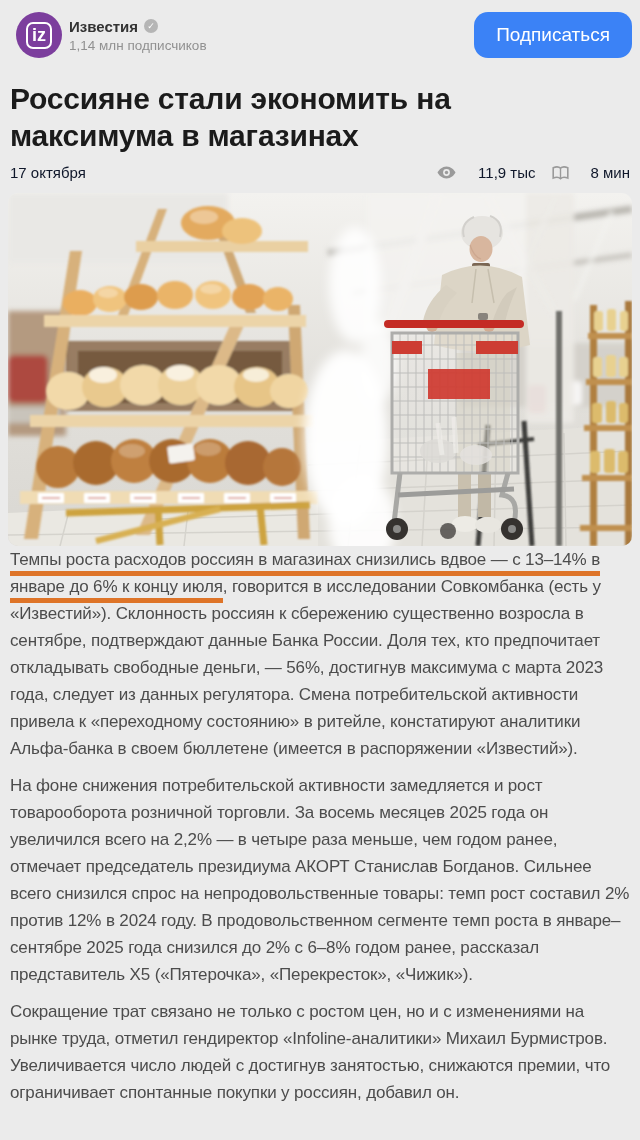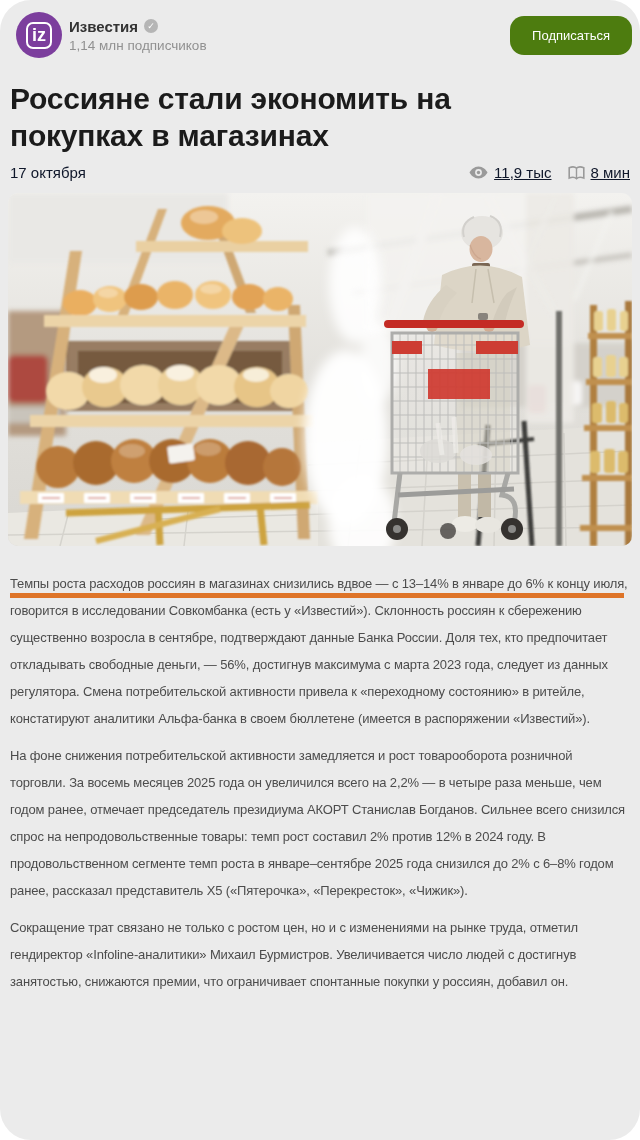--- a/index.html
+++ b/index.html
@@ -3,21 +3,20 @@
 <meta charset="utf-8">
 <style>
   html,body{margin:0;padding:0;}
   .page{
     position:relative;
     width:640px;height:1140px;
     background:#ebebeb;
     font-family:"Liberation Sans", sans-serif;
     overflow:hidden;
     box-sizing:border-box;
-    border-radius:31px;
   }
   
   .header{
     display:flex;align-items:center;
     margin:12px 8px 0 16px;height:46px;
   }
   .logo{
     width:46px;height:46px;border-radius:50%;
     background:#7c3e9d;
     display:flex;align-items:center;justify-content:center;
@@ -32,48 +31,48 @@
   .channel-top{display:flex;align-items:center;gap:6px;}
   .channel-name{font-size:15px;font-weight:bold;color:#333;}
   .verified{
     width:14px;height:14px;border-radius:50%;
     background:#b5b5b5;color:#fff;font-size:9px;line-height:14px;
     text-align:center;flex:0 0 auto;
   }
   .subs{font-size:13.5px;color:#919191;margin-top:3px;}
   .subscribe{
     margin-left:auto;
-    background:#4d7c0f;color:#fff;border:none;
-    font-family:inherit;font-size:13px;
+    background:#3b82f6;color:#fff;border:none;
+    font-family:inherit;font-size:19px;
     padding:12px 22px;border-radius:14px;cursor:pointer;
   }
   
   .title{
     margin:22px 10px 0 10px;max-width:555px;
     font-size:30px;line-height:37px;font-weight:bold;color:#1b1b1b;
     letter-spacing:-0.2px;
   }
   .meta{
     display:flex;align-items:center;
     margin:10px 10px 0 10px;
     font-size:15px;color:#0f172a;
   }
   .meta-right{margin-left:auto;display:flex;align-items:center;gap:16px;}
-  .meta-item{display:flex;align-items:center;gap:6px;text-decoration:underline;}
+  .meta-item{display:flex;align-items:center;gap:22px;}
   .meta-icon{flex:0 0 auto;display:block;}
   
   .figure{
     margin:12px 8px 0 8px;width:624px;height:353px;
     border-radius:10px;overflow:hidden;position:relative;cursor:pointer;
   }
   .figure svg{display:block;}
   
   .article-body{
-    margin-top:24px;padding:0 10px;
-    font-size:13px;line-height:27px;color:#4c4c4c;
+    padding:0 10px;
+    font-size:17px;line-height:27px;color:#4c4c4c;
     letter-spacing:-0.15px;
   }
   .article-body p{margin:0 0 10px 0;}
   .hl{border-bottom:5px solid #de7428;padding-bottom:2px;}
 </style>
 </head>
 <body>
 
 <div class="page">
 
@@ -84,21 +83,21 @@
     <div class="channel">
       <div class="channel-top">
         <span class="channel-name">Известия</span>
         <span class="verified">✓</span>
       </div>
       <div class="subs">1,14 млн подписчиков</div>
     </div>
     <button class="subscribe">Подписаться</button>
   </div>
 
-  <h1 class="title">Россияне стали экономить на покупках в магазинах</h1>
+  <h1 class="title">Россияне стали экономить на максимума в магазинах</h1>
 
   <div class="meta">
     <span>17 октября</span>
     <div class="meta-right">
       <span class="meta-item">
         <svg class="meta-icon" width="19" height="13" viewBox="0 0 19 13">
           <path d="M9.5 0.5C5.3 0.5 1.9 3.7 0.5 6.5 1.9 9.3 5.3 12.5 9.5 12.5s7.6-3.2 9-6c-1.4-2.8-4.8-6-9-6z" fill="#9a9a9a"></path>
           <circle cx="9.5" cy="6.5" r="3.4" fill="#ebebeb"></circle>
           <circle cx="9.5" cy="6.5" r="1.7" fill="#9a9a9a"></circle>
         </svg>

